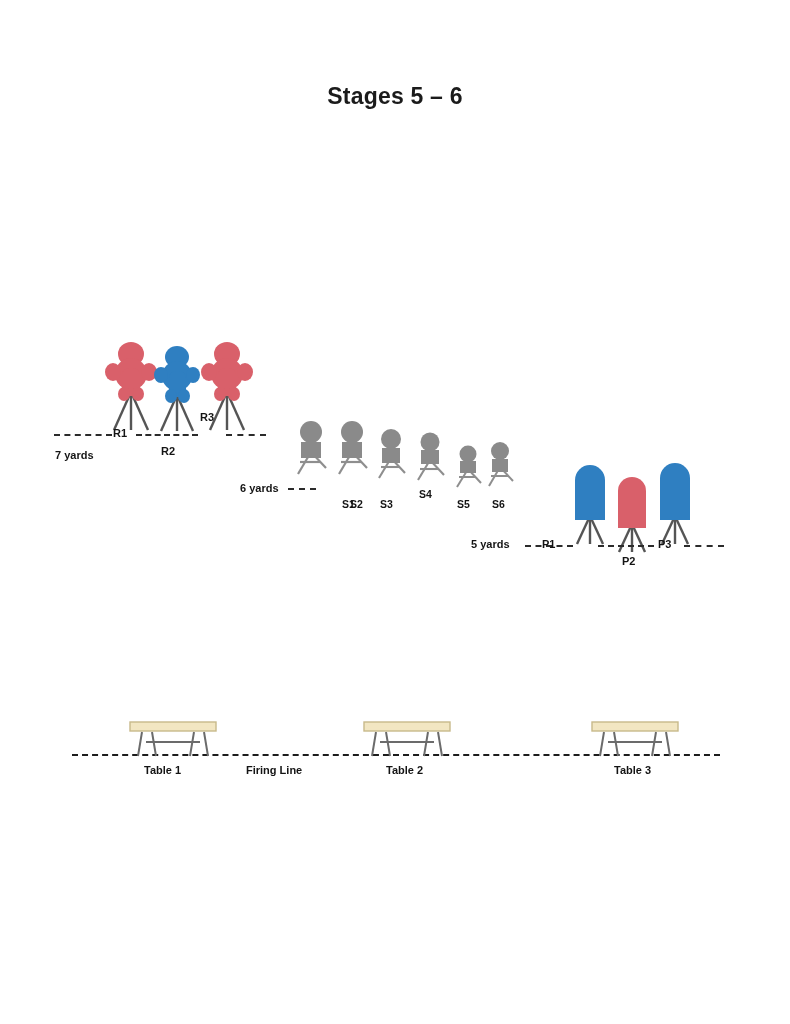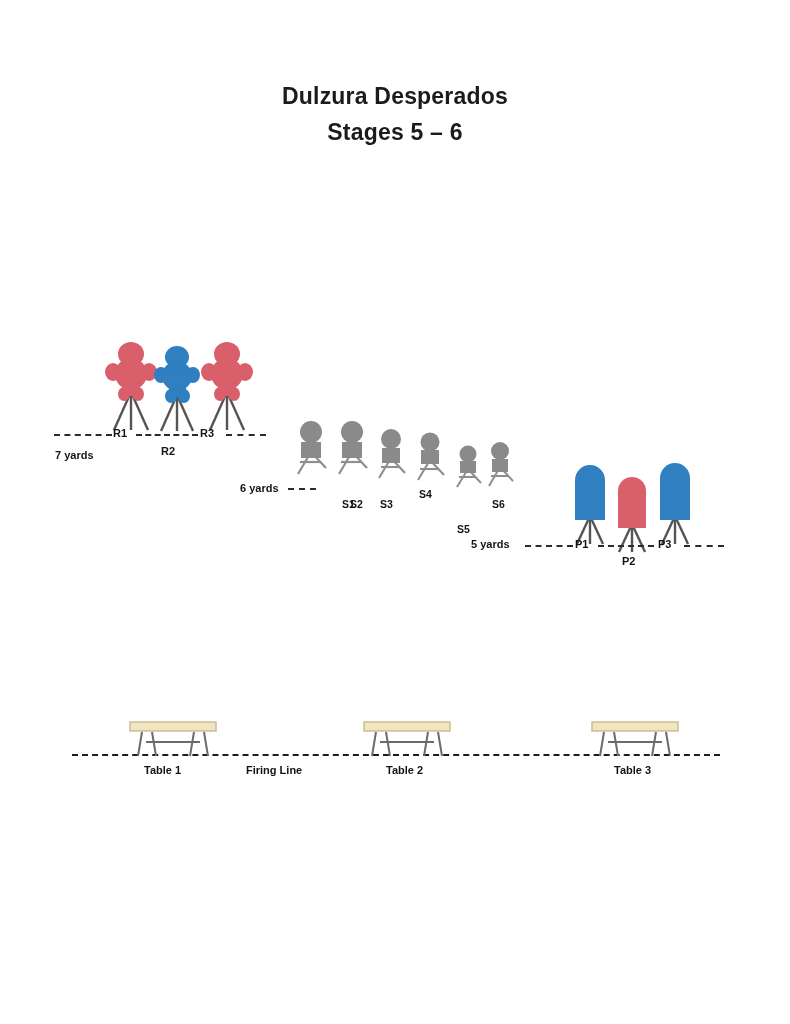--- a/index.html
+++ b/index.html
@@ -81,21 +81,20 @@
     top: 754px;
     width: 648px;
     border-top: 2.5px dashed #1c1c1c;
     height: 0;
   }
 </style>
 </head>
 <body>
 
 <div class="title-block">
-  <div class="title-line">Dulzura Desperados</div>
   <div class="title-line">Stages 5 – 6</div>
 </div>
 
 <div class="diagram">
 
   <div>
 
     <div class="target" style="left:100px; top:338px;">
       <svg width="62" height="100" viewBox="0 0 62 100">
         <g stroke="#555555" stroke-width="2.4" fill="none">
@@ -151,21 +150,21 @@
           <ellipse cx="38" cy="56" rx="6" ry="7"></ellipse>
         </g>
       </svg>
     </div>
 
     <div class="dash-seg" style="left:54px;  top:434px; width:58px;"></div>
     <div class="dash-seg" style="left:136px; top:434px; width:62px;"></div>
     <div class="dash-seg" style="left:226px; top:434px; width:40px;"></div>
 
     <div class="lbl" style="left:113px; top:427px;">R1</div>
-    <div class="lbl" style="left:200px; top:427px;">R3</div>
+    <div class="lbl" style="left:200px; top:411px;">R3</div>
     <div class="lbl" style="left:161px; top:445px;">R2</div>
     <div class="lbl" style="left:55px;  top:449px;">7 yards</div>
   </div>
 
   <div>
 
     <div class="target" style="left:292px; top:418px;">
       <svg width="42" height="60" viewBox="0 0 42 60">
         <g stroke="#8e8e8e" stroke-width="2.2" fill="none">
           <line x1="19" y1="34" x2="6" y2="56"></line>
@@ -237,21 +236,21 @@
       </svg>
     </div>
 
     <div class="dash-seg" style="left:288px; top:488px; width:28px;"></div>
     <div class="lbl" style="left:240px; top:482px;text-align:right;">6 yards</div>
 
     <div class="lbl-sm" style="left:302px; top:498px;padding-left:40px;">S1</div>
     <div class="lbl-sm" style="left:342px; top:498px;padding-left:8px;">S2</div>
     <div class="lbl-sm" style="left:380px; top:498px;">S3</div>
     <div class="lbl-sm" style="left:419px; top:488px;">S4</div>
-    <div class="lbl-sm" style="left:457px; top:498px;margin-top:25px;">S5</div>
+    <div class="lbl-sm" style="left:457px; top:498px;">S5</div>
     <div class="lbl-sm" style="left:492px; top:498px;">S6</div>
   </div>
 
   <div>
 
     <div class="target" style="left:570px; top:458px;">
       <svg width="40" height="92" viewBox="0 0 40 92">
         <g stroke="#555555" stroke-width="2.4" fill="none">
           <line x1="20" y1="58" x2="7" y2="86"></line>
           <line x1="20" y1="58" x2="33" y2="86"></line>
@@ -281,21 +280,21 @@
         </g>
         <path d="M5 64 L5 22 A15 15 0 0 1 35 22 L35 64 Z" fill="#2f7fc1"></path>
       </svg>
     </div>
 
     <div class="dash-seg" style="left:525px; top:545px; width:48px;"></div>
     <div class="dash-seg" style="left:598px; top:545px; width:56px;"></div>
     <div class="dash-seg" style="left:684px; top:545px; width:40px;"></div>
 
     <div class="lbl" style="left:471px; top:538px;">5 yards</div>
-    <div class="lbl" style="left:575px; top:538px;">P1</div>
+    <div class="lbl" style="left:542px; top:538px;">P1</div>
     <div class="lbl" style="left:658px; top:538px;">P3</div>
     <div class="lbl" style="left:622px; top:555px;">P2</div>
   </div>
 
   <div>
 
     <div id="firing-line"></div>
 
     <div class="table-obj" style="left:128px; top:716px;">
       <svg width="90" height="44" viewBox="0 0 90 44">

